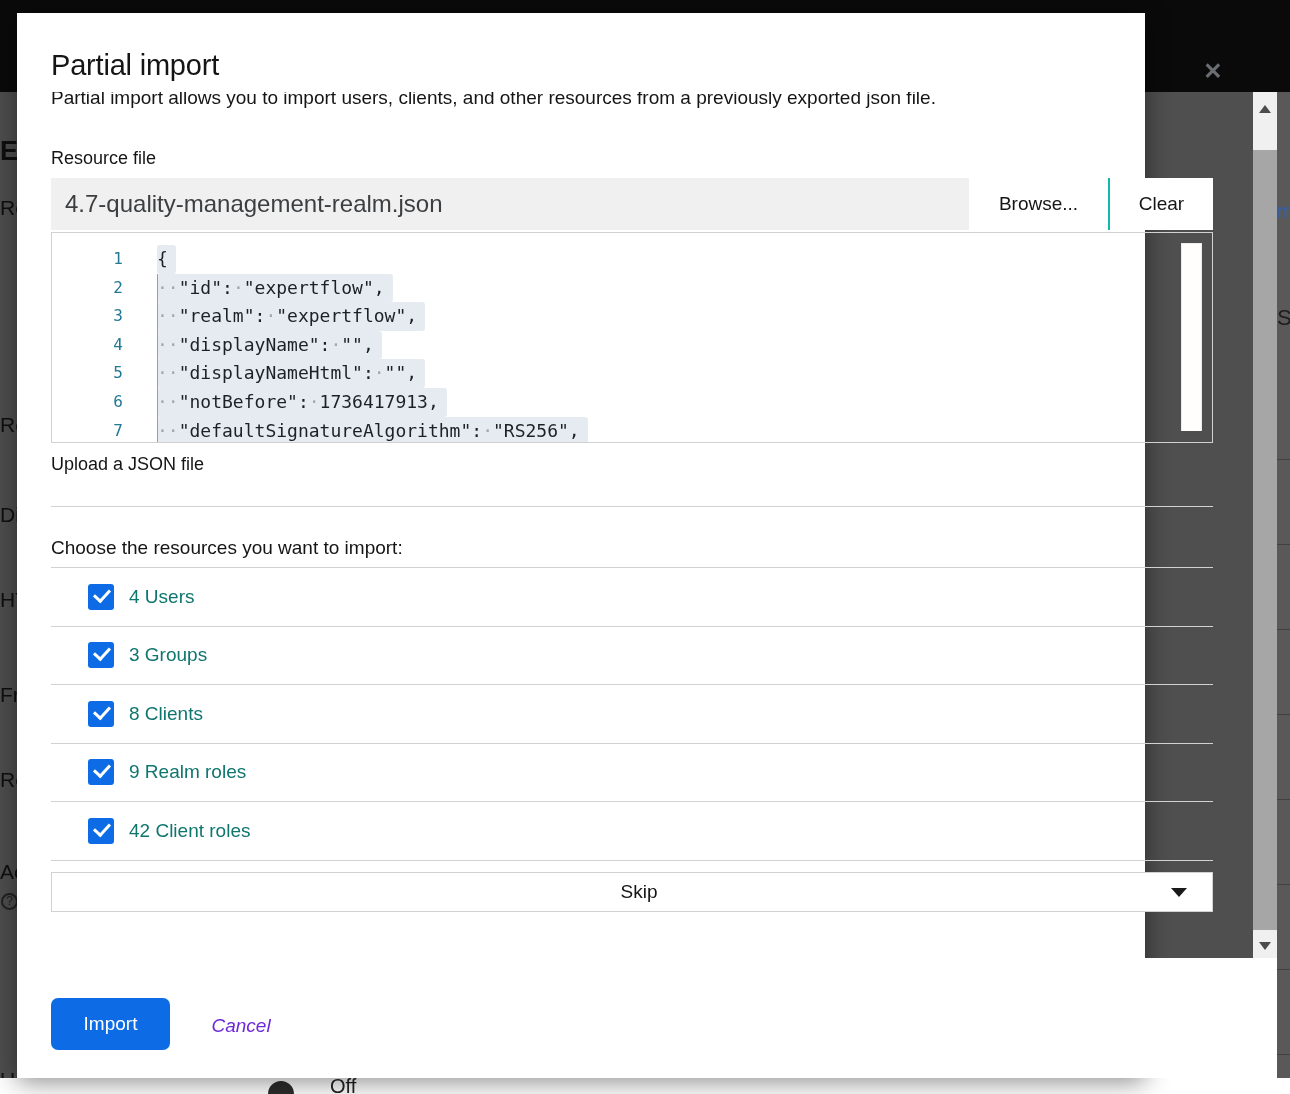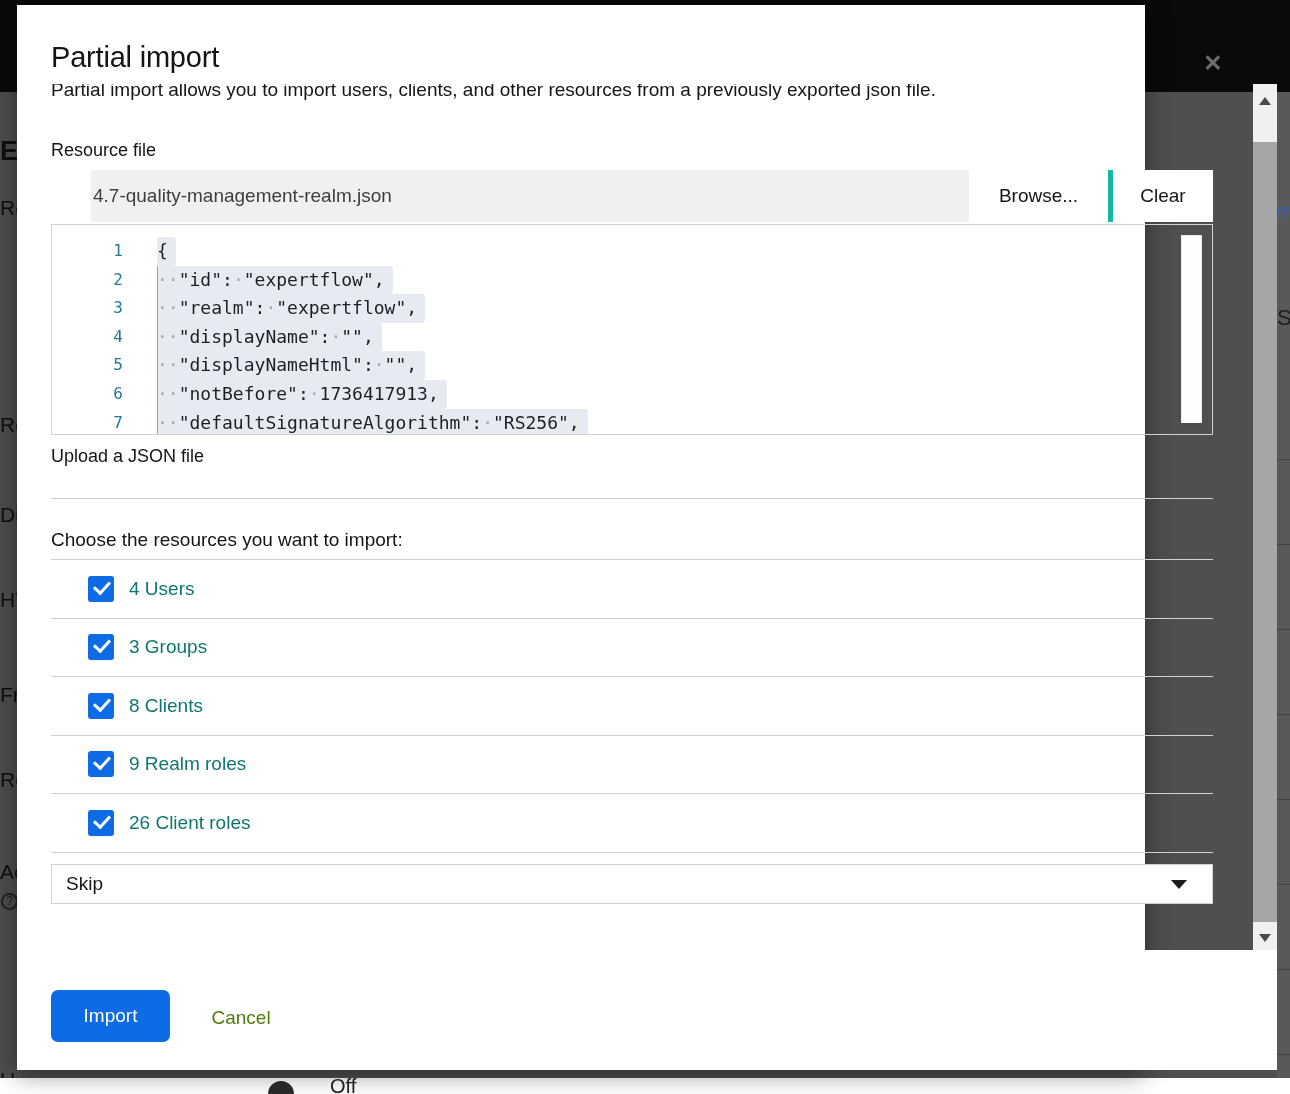--- a/index.html
+++ b/index.html
@@ -15,38 +15,38 @@
   .frag.big { font-size:27px; font-weight:700; }
   .frag.blue { color:#2e62b8; font-size:20px; }
   .frag.gray { color:#1d1d1d; font-size:22px; }
   .qmark { position:absolute; left:1px; width:17px; height:17px; border:2px solid #222; border-radius:50%; font-size:12px; text-align:center; line-height:13px; color:#222; }
   .bd-stripes { position:absolute; left:0; top:283px; width:13px; height:720px;
     background:repeating-linear-gradient(to bottom, transparent 0 84px, #414141 84px 85px); }
   .bd-toggle { position:absolute; left:268px; top:3px; width:26px; height:26px; border-radius:50%; background:#2c2c2c; }
   .bd-off { position:absolute; left:330px; top:-3px; font-size:20px; color:#232323; }
 
   
-  .modal { position:absolute; left:17px; top:5px; width:1128px; height:1065px; background:#fff;
+  .modal { position:absolute; left:17px; top:13px; width:1128px; height:1065px; background:#fff;
     box-shadow:0 4px 24px rgba(0,0,0,.45); }
   .modal-title { position:absolute; left:34px; top:36px; font-size:29px; font-weight:500; letter-spacing:-.2px; color:#151515; }
   .modal-close { position:absolute; left:1180px; top:42px; width:32px; height:32px; border:none; background:none;
     color:#6a6e73; font-size:23px; font-weight:700; cursor:pointer; line-height:32px; text-align:center; }
 
   .modal-body { position:absolute; left:0; top:79px; width:1236px; height:866px; overflow:hidden; padding-left:34px; }
   .content { width:1162px; }
 
   .desc { margin-top:-7px; font-size:19px; line-height:26px; color:#151515; }
   .field-label { margin-top:37px; font-size:18px; color:#151515; }
 
   .file-row { margin-top:9px; height:52px; display:flex; align-items:stretch; }
-  .file-name { flex:1; background:#f0f0f0; font-size:19px; line-height:52px; padding-left:2px; color:#3c3f42;
-    border:none; outline:none; font-family:"Liberation Sans",sans-serif;margin-left:40px; }
+  .file-name { flex:1; background:#f0f0f0; font-size:24px; line-height:52px; padding-left:14px; color:#3c3f42;
+    border:none; outline:none; font-family:"Liberation Sans",sans-serif; }
   .file-btn { background:#fff; border:none; font-size:19px; color:#151515; cursor:pointer; font-family:"Liberation Sans",sans-serif; }
   .btn-browse { width:139px; }
-  .btn-clear  { width:105px; border-left:5px solid #14b8a6; }
+  .btn-clear  { width:105px; border-left:2px solid #14b8a6; }
 
   .editor { margin-top:2px; height:211px; border:1px solid #d2d2d2; position:relative; overflow:hidden;
     font-family:"DejaVu Sans Mono", monospace; padding-top:12px; }
   .code-line { display:flex; height:28.6px; }
   .ln { width:105px; flex:0 0 105px; text-align:right; padding-right:34px; color:#237893; font-size:16px; line-height:28.6px; }
   .lc { font-size:18px; line-height:28.6px; white-space:pre; color:#1c2126; }
   .sel { display:inline-block; background:#e5ebf1; border-radius:3px; padding-right:8px; line-height:28.6px; }
   .ws { color:#a0a7ae; }
   .indent-guide { position:absolute; left:105px; top:40.6px; width:1px; height:168px; background:#9e9e9e; }
   .ed-sb { position:absolute; left:1129px; top:10px; width:21px; height:192px; border:1px solid #ececec; background:#fffefd; }
@@ -58,36 +58,36 @@
 
   .res-list { margin-top:8px; border-top:1px solid #d2d2d2; }
   .res-row { height:58.5px; border-bottom:1px solid #d2d2d2; display:flex; align-items:center; }
   .cbx { width:26px; height:26px; margin-left:37px; border-radius:3px; background:#0d6ce5; position:relative; cursor:pointer; }
   .cbx::after { content:""; position:absolute; left:6px; top:5px; width:13px; height:7px;
     border-left:3px solid #fff; border-bottom:3px solid #fff; transform:rotate(-48deg); }
   .res-label { margin-left:15px; font-size:19px; color:#0f766e; }
 
   .policy-label { margin-top:31px; font-size:19px; color:#151515; }
   .select { margin-top:11px; width:1162px; height:40px; border:1px solid #d2d2d2; position:relative;
-    font-size:19px; line-height:38px; padding-left:14px; background:#fff; cursor:pointer; color:#151515; }
+    font-size:19px; line-height:38px; padding-left:14px; background:#fff; cursor:pointer; color:#151515;text-align:center; }
   .select-caret { position:absolute; right:25px; top:15px; width:0; height:0;
     border-left:8px solid transparent; border-right:8px solid transparent; border-top:9px solid #1a1a1a; }
 
   
   .m-scroll { position:absolute; left:1236px; top:79px; width:24px; height:866px; background:#f0f0f0; }
   .m-thumb { position:absolute; left:0; top:58px; width:24px; height:780px; background:#a6a6a6; }
   .sb-arrow { position:absolute; left:6px; width:0; height:0; border-left:6px solid transparent; border-right:6px solid transparent; }
   .sb-up   { top:13px; border-bottom:8px solid #4c4c4c; }
   .sb-down { bottom:8px; border-top:8px solid #4c4c4c; }
 
   .modal-footer { position:absolute; left:0; top:945px; width:1260px; height:120px; background:#fff; padding:40px 0 0 34px; }
   .btn-import { width:119px; height:52px; background:#0d6ce5; color:#fff; border:none; border-radius:7px;
     font-size:19px; cursor:pointer; font-family:"Liberation Sans",sans-serif; }
-  .btn-cancel { margin-left:37px; background:none; border:none; color:#4d7c0f; font-size:19px; cursor:pointer;
-    font-family:"Liberation Sans",sans-serif; vertical-align:middle; }
+  .btn-cancel { margin-left:37px; background:none; border:none; color:#6d28d9; font-size:19px; cursor:pointer;
+    font-family:"Liberation Sans",sans-serif; vertical-align:middle;font-style:italic; }
 </style>
 </head>
 <body>
 
 <div class="bd-top"></div>
 
 <div class="bd-left">
   <span class="frag big" style="left:0;top:44px">E</span>
   <span class="frag" style="left:0;top:104px">Re</span>
   <span class="frag" style="left:0;top:321px">Re</span>
@@ -187,21 +187,21 @@
     <span class="res-label">8 Clients</span>
   </div>
 
   <div class="res-row">
     <span class="cbx"></span>
     <span class="res-label">9 Realm roles</span>
   </div>
 
   <div class="res-row">
     <span class="cbx"></span>
-    <span class="res-label">26 Client roles</span>
+    <span class="res-label">42 Client roles</span>
   </div>
 </div>
 
 
       <div class="select">
         <span>Skip</span>
         <span class="select-caret"></span>
       </div>
     </div>
   </div>

